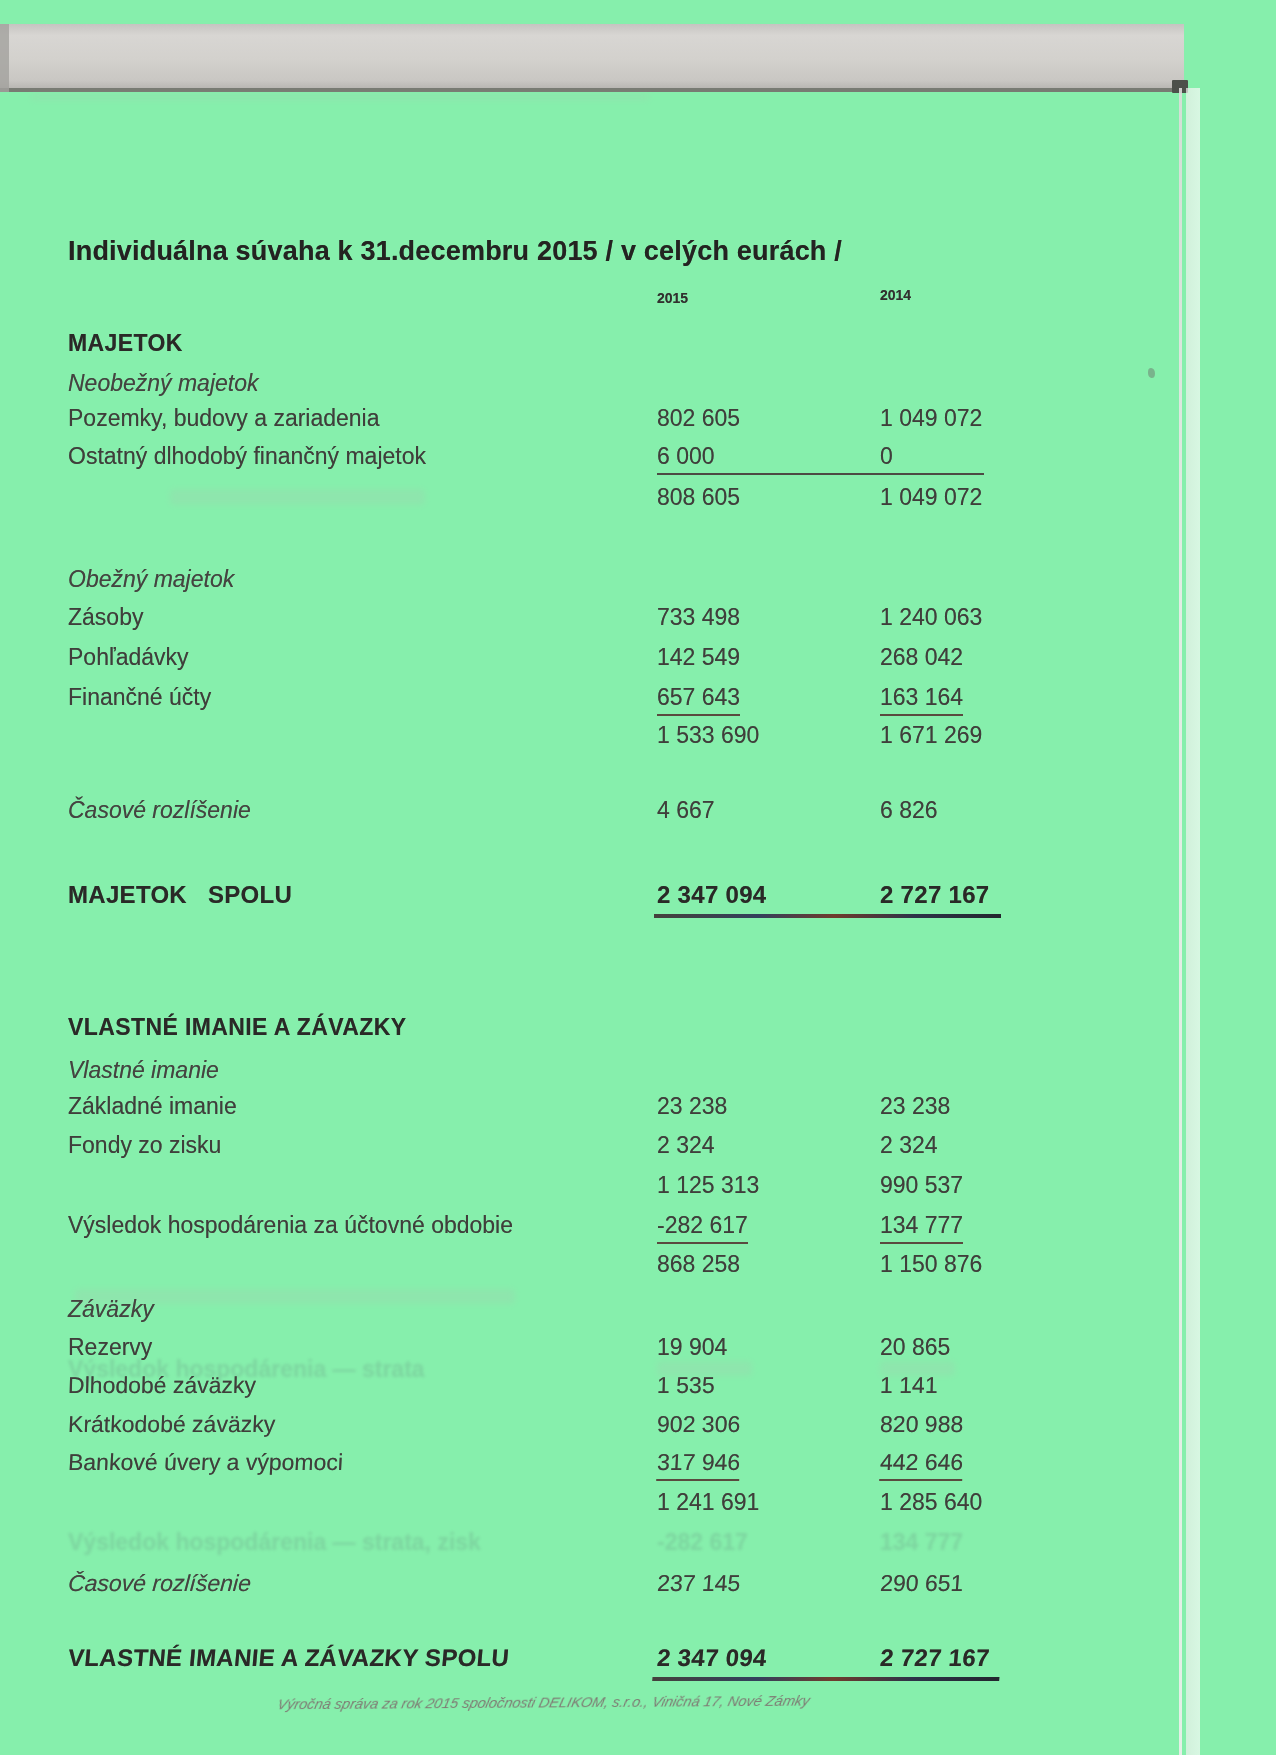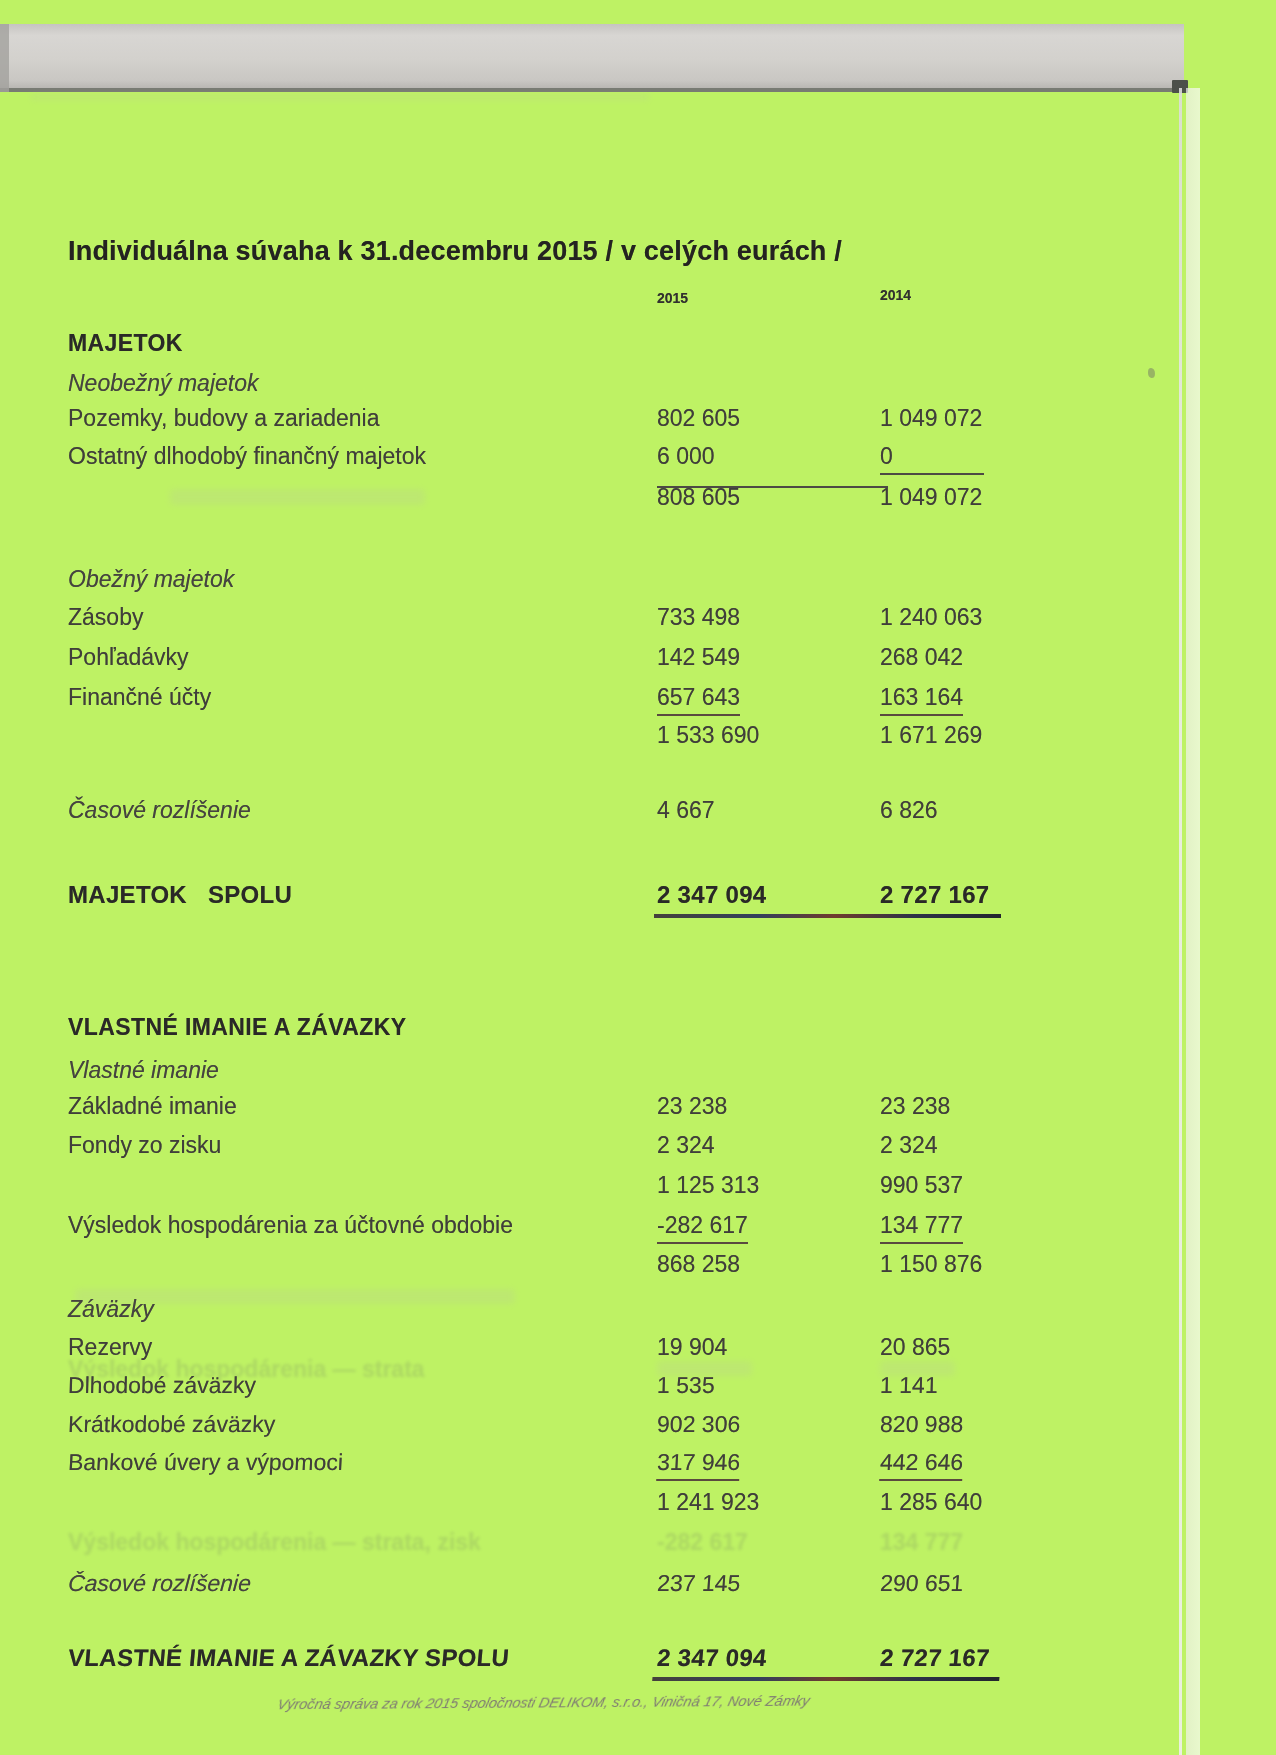--- a/index.html
+++ b/index.html
@@ -1,21 +1,21 @@
 <!DOCTYPE html>
 <html lang="sk"><head>
 <meta charset="utf-8">
 <title>Individuálna súvaha</title>
 <style>
   html,body{margin:0;padding:0;background:#e9e9e7;}
   .page{
     position:relative;
     width:1276px;height:1755px;
     margin:0 auto;
-    background:#bef264;
+    background:#86efac;
     overflow:hidden;
     font-family:"Liberation Sans","DejaVu Sans",sans-serif;
     color:#3b3a38;
   }
   
   .scan-band{
     position:absolute;left:0;top:24px;width:1184px;height:64px;
     background:linear-gradient(180deg,#c6c4c1 0%,#d8d6d3 18%,#d3d1cd 55%,#c9c7c3 88%,#b9b7b3 100%);
     border-bottom:4px solid #787b73;
   }
@@ -65,21 +65,21 @@
     text-shadow:0 0 .4px rgba(45,45,45,.45);
   }
   .row .lbl{position:absolute;left:0;top:0;white-space:pre;}
   .row .v{position:absolute;top:0;white-space:pre;}
   .row .v1{left:589px;}
   .row .v2{left:812px;}
   .row.heading .lbl{font-weight:bold;color:#2a2927;letter-spacing:.4px;}
   .row.subheading .lbl{font-style:italic;color:#454340;}
   .row.total .lbl,.row.total .v{font-weight:bold;font-size:24px;color:#2a2927;letter-spacing:.3px;}
   .row.u-vals .v{border-bottom:2.5px solid #5a4a3f;padding-bottom:3px;}
-  .row.u-cols .v1{width:231px;border-bottom:2.5px solid #4d4a44;padding-bottom:16px;}
+  .row.u-cols .v1{width:231px;border-bottom:2.5px solid #4d4a44;padding-bottom:3px;}
   .row.u-cols .v2{width:104px;border-bottom:2.5px solid #4d4a44;padding-bottom:3px;}
   .row.total .rule{
     position:absolute;left:586px;top:33px;width:347px;height:4px;
     background:linear-gradient(90deg,#45413c,#33405c 30%,#6f3c2d 52%,#2d3248 75%,#23262e);
   }
   .row.ghost{
     opacity:.15;filter:blur(1.6px);color:#4e4e60;font-weight:bold;
   }
   .doc-footer{
     position:absolute;left:278px;top:1695px;width:470px;
@@ -209,21 +209,21 @@
         <span class="lbl">Krátkodobé záväzky</span>
         <span class="v v1">902 306</span>
         <span class="v v2">820 988</span>
       </div>
       <div class="row u-vals" style="top: 1449px; transform: skewX(-3deg);">
         <span class="lbl">Bankové úvery a výpomoci</span>
         <span class="v v1">317 946</span>
         <span class="v v2">442 646</span>
       </div>
       <div class="row" style="top: 1489px;">
-        <span class="v v1">1 241 923</span>
+        <span class="v v1">1 241 691</span>
         <span class="v v2">1 285 640</span>
       </div>
       <div class="row subheading" style="top: 1570px; transform: skewX(-4deg);">
         <span class="lbl">Časové rozlíšenie</span>
         <span class="v v1">237 145</span>
         <span class="v v2">290 651</span>
       </div>
       <div class="row total" style="top: 1644px; transform: skewX(-5deg);">
         <span class="lbl">VLASTNÉ IMANIE A ZÁVAZKY SPOLU</span>
         <span class="v v1">2 347 094</span>

